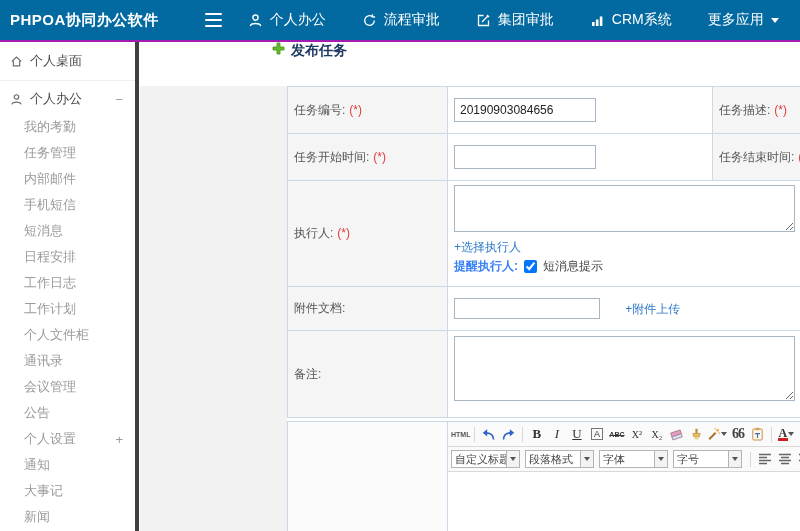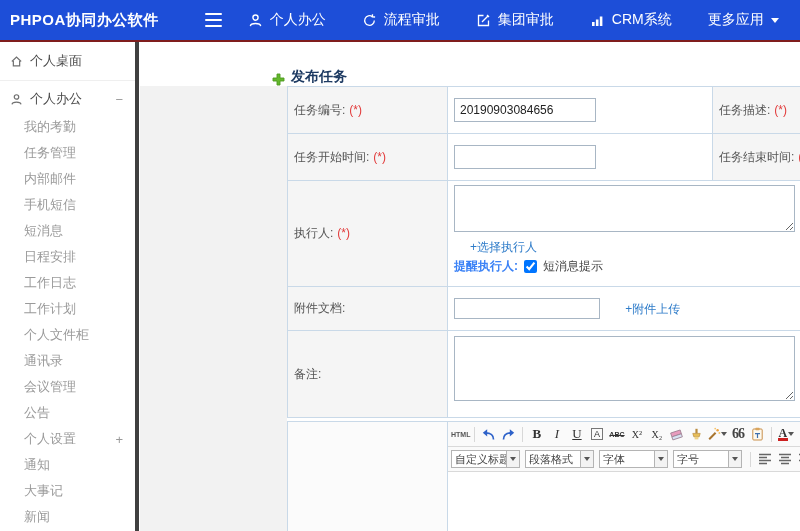--- a/index.html
+++ b/index.html
@@ -1,59 +1,59 @@
 <!DOCTYPE html>
 <html><head>
 <meta charset="utf-8">
 <style>
   html,body{margin:0;padding:0}
   body{width:800px;height:531px;overflow:hidden;position:relative;background:#fff;
        font-family:"Liberation Sans",sans-serif;}
   
-  .topbar{position:absolute;top:0;left:0;width:800px;height:40px;background:#1d4ed8;
-          border-bottom:2px solid #7f1d1d;display:flex;align-items:center;color:#fff;z-index:5}
+  .topbar{position:absolute;top:0;left:0;width:800px;height:40px;background:#0369a1;
+          border-bottom:2px solid #a21caf;display:flex;align-items:center;color:#fff;z-index:5}
   .brand{margin-left:10px;font-size:15px;font-weight:bold;letter-spacing:.5px;white-space:nowrap}
   .hamburger{margin-left:46px;width:17px;display:flex;flex-direction:column;gap:3.5px;cursor:pointer}
   .hamburger i{display:block;height:2.2px;background:#fff;border-radius:1px}
   #topnav{display:flex;margin-left:26px;gap:36px;font-size:14px;align-items:center}
   .nav-item{display:flex;gap:7px;align-items:center;cursor:pointer;white-space:nowrap}
   .caret{display:inline-block;width:0;height:0;border:4px solid transparent;border-top:5px solid currentColor;margin-top:5px}
   .caret.sm{border-width:3px;border-top-width:4px;margin-top:3px;color:#555}
   
   .sidebar{position:absolute;top:42px;left:0;width:139px;bottom:0;background:#fff;
            border-right:4px solid #404040;box-sizing:border-box;padding-top:4px;overflow:hidden}
   .side-item{height:30px;display:flex;align-items:center;font-size:13px;color:#4a4a4a;
              padding:0 12px 0 10px;cursor:pointer}
   .side-item .lbl{margin-left:7px}
   .side-item.child{height:26px;padding-left:24px;color:#9a9a9a}
   .side-item.child .lbl{margin-left:0}
   .toggle{margin-left:auto;color:#999;font-size:13px;cursor:pointer}
   .sdiv{height:1px;background:#efefef;margin:4px 0 3px 0}
   
   .main{position:absolute;top:42px;left:140px;right:0;bottom:0;background:#fff;overflow:hidden}
-  .page-head{height:44px;display:flex;align-items:flex-end;padding-left:132px}
+  .page-head{height:44px;display:flex;align-items:flex-start;padding-left:132px}
   .page-title{font-size:14px;font-weight:bold;color:#1d3a62;margin-left:6px}
   .gutter{position:absolute;top:44px;left:0;width:147px;bottom:0;background:#f2f2f2}
   .form-wrap{position:absolute;top:44px;left:147px;width:710px}
   table{border-collapse:collapse;table-layout:fixed;width:705px;font-size:12px;color:#555}
   td{border:1px solid #c9d9e8;padding:11px 6px;background:#fff;overflow:hidden;vertical-align:middle}
   td.lab{background:#f5f5f5}
   td.lab2{background:#fbfbfb}
   .req{color:#e23b3b;margin-left:4px}
   .txt{border:1px solid #a8b6c4;height:24px;box-sizing:border-box;font-size:14px;padding:1px 5px;
        font-family:"Liberation Sans",sans-serif;color:#222;background:#fff}
   .num{width:142px;font-size:12px}
   .date{width:142px}
   .attach{width:146px;height:21px;font-size:12px}
   textarea{border:1px solid #a8b6c4;font:12px "Liberation Sans",sans-serif;box-sizing:border-box;
            background:#fff;color:#333}
   .exec-ta{width:341px;height:47px}
   .remark-ta{width:341px;height:65px;margin:2px 0}
   .link{color:#2f7cc9;font-size:12px;cursor:pointer;text-decoration:none;display:inline-block}
-  .exec-link{margin:4px 0 2px 16px}
+  .exec-link{margin:4px 0 2px 0}
   .remind{font-size:12px;color:#444;display:flex;align-items:center;gap:4px}
   .remind b{color:#3b82f6}
   .remind input{width:13px;height:13px;margin:0 2px}
   .t2{margin-top:3px}
   .desc-row td{height:300px}
   .ed-cell{padding:0 !important;vertical-align:top}
   .tb{height:24px;background:#fafafa;border-bottom:1px solid #d9d9d9;display:flex;align-items:center;
       padding:0 3px;gap:1px;overflow:hidden}
   .btn{min-width:19px;height:19px;display:inline-flex;align-items:center;justify-content:center;
        color:#333;cursor:pointer;border-radius:2px;flex:none}

